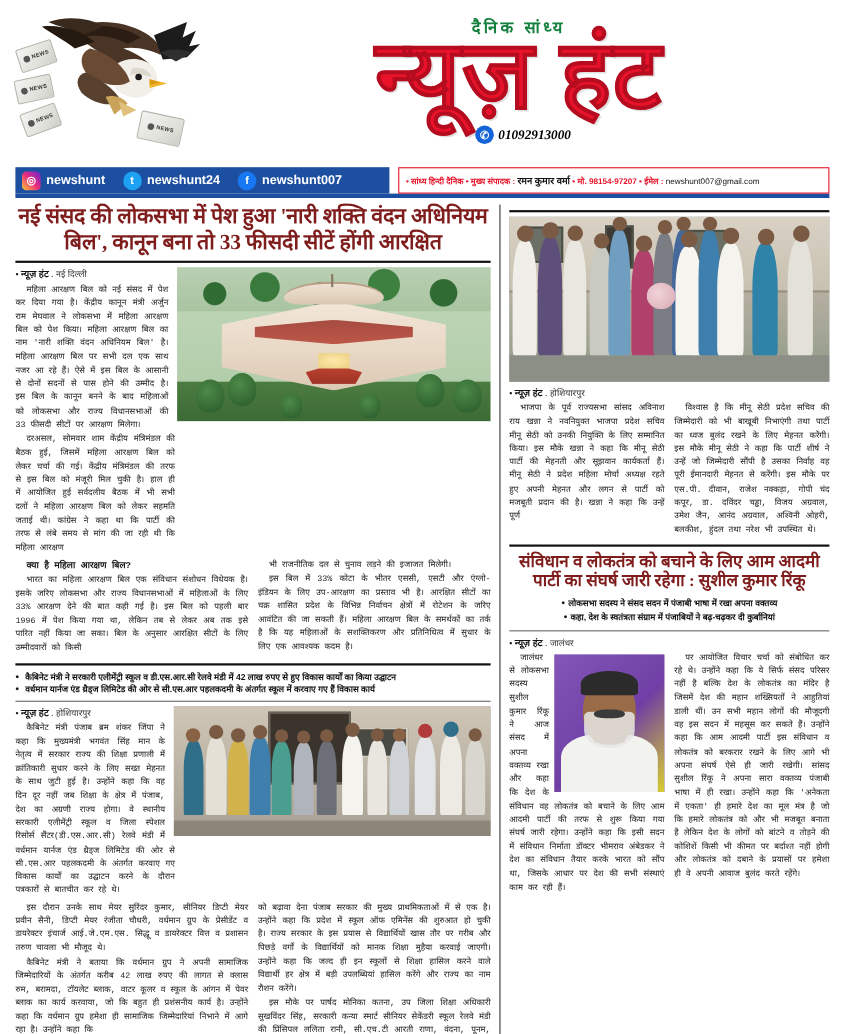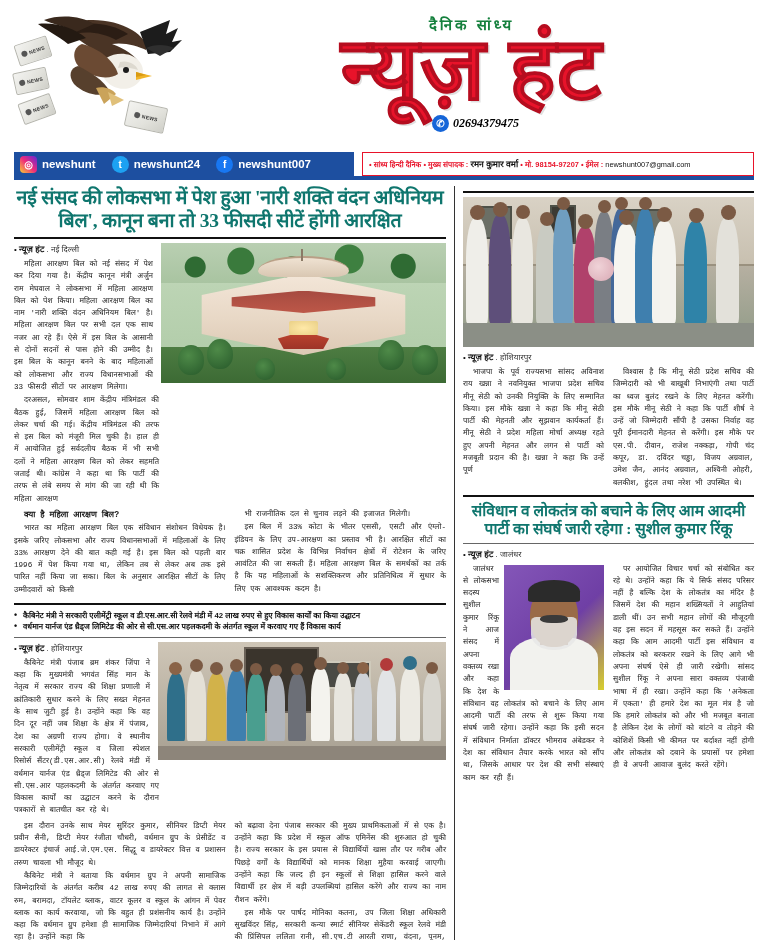--- a/index.html
+++ b/index.html
@@ -168,21 +168,21 @@
     display: flex;
     padding: 6px 14px 0 14px;
     gap: 0;
   }
   .col-left { width: 440px; flex: 0 0 440px; padding-right: 8px; }
   .col-right { flex: 1 1 auto; padding-left: 8px; border-left: 1px solid #333; }
 
   .headline {
     font-family: "Liberation Serif", serif;
     font-weight: bold;
-    color: #0f766e;
+    color: #7f1d1d;
     text-align: center;
     line-height: 1.18;
   }
   .h-lead { font-size: 19.5px; letter-spacing: -.2px; }
   .h-right { font-size: 16px; }
   .h-mid { font-size: 20px; }
   .h-mid-r { font-size: 15.5px; }
 
   .rule-thick { height: 2px; background: #111; margin: 5px 0 4px 0; }
   .rule-thin { height: 1px; background: #666; margin: 4px 0; }
@@ -336,21 +336,21 @@
       <div class="mstag t3">NEWS</div>
       <div class="mstag t4">NEWS</div>
     </div>
 
     <div class="title-block">
       <div class="kicker">दैनिक  सांध्य</div>
       <div class="logo-main">न्यूज़ हंट</div>
       <div style="margin-top:2px;white-space:nowrap;">
         <span class="phone-wrap">
           <span class="phone-circle">✆</span>
-          <span>02694379475</span>
+          <span>01092913000</span>
         </span>
       </div>
     </div>
 
   </div>
 
   <div class="social-bar">
     <div class="social-left">
       <span class="soc">
         <span class="ic insta">◎</span>
@@ -560,20 +560,24 @@
       </div>
 
       <div class="cols2 body-txt">
         <p>भाजपा के पूर्व राज्यसभा सांसद अविनाश राय खन्ना ने नवनियुक्त भाजपा प्रदेश सचिव मीनू सेठी को उनकी नियुक्ति के लिए सम्मानित किया। इस मौके खन्ना ने कहा कि मीनू सेठी पार्टी की मेहनती और सूझवान कार्यकर्ता हैं। मीनू सेठी ने प्रदेश महिला मोर्चा अध्यक्ष रहते हुए अपनी मेहनत और लगन से पार्टी को मजबूती प्रदान की है। खन्ना ने कहा कि उन्हें पूर्ण</p>
         <p>विश्वास है कि मीनू सेठी प्रदेश सचिव की जिम्मेदारी को भी बाखूबी निभाएंगी तथा पार्टी का ध्वज बुलंद रखने के लिए मेहनत करेंगी। इस मौके मीनू सेठी ने कहा कि पार्टी शीर्ष ने उन्हें जो जिम्मेदारी सौंपी है उसका निर्वाह वह पूरी ईमानदारी मेहनत से करेंगी। इस मौके पर एस.पी. दीवान, राजेश नक्कड़ा, गोपी चंद कपूर, डा. दविंदर चड्ढा, विजय अग्रवाल, उमेश जैन, आनंद अग्रवाल, अश्विनी ओहरी, बलकीश, हुंदल तथा नरेश भी उपस्थित थे।</p>
       </div>
 
       <div class="mid-divider"></div>
 
       <h2 class="headline h-mid-r">संविधान व लोकतंत्र को बचाने के लिए आम आदमी पार्टी का संघर्ष जारी रहेगा : सुशील कुमार रिंकू</h2>
+      <ul class="bullets center">
+        <li>लोकसभा सदस्य ने संसद सदन में पंजाबी भाषा में रखा अपना वक्तव्य</li>
+        <li>कहा, देश के स्वतंत्रता संग्राम में पंजाबियों ने बढ़-चढ़कर दी कुर्बानियां</li>
+      </ul>
       <div class="rule-thin"></div>
 
       <div class="byline">
         <span class="dot">•</span>
         <span class="bname">न्यूज़ हंट</span>
         <span class="dot">.</span>
         <span class="place">जालंधर</span>
       </div>
 
       <div class="cols2 body-txt">

